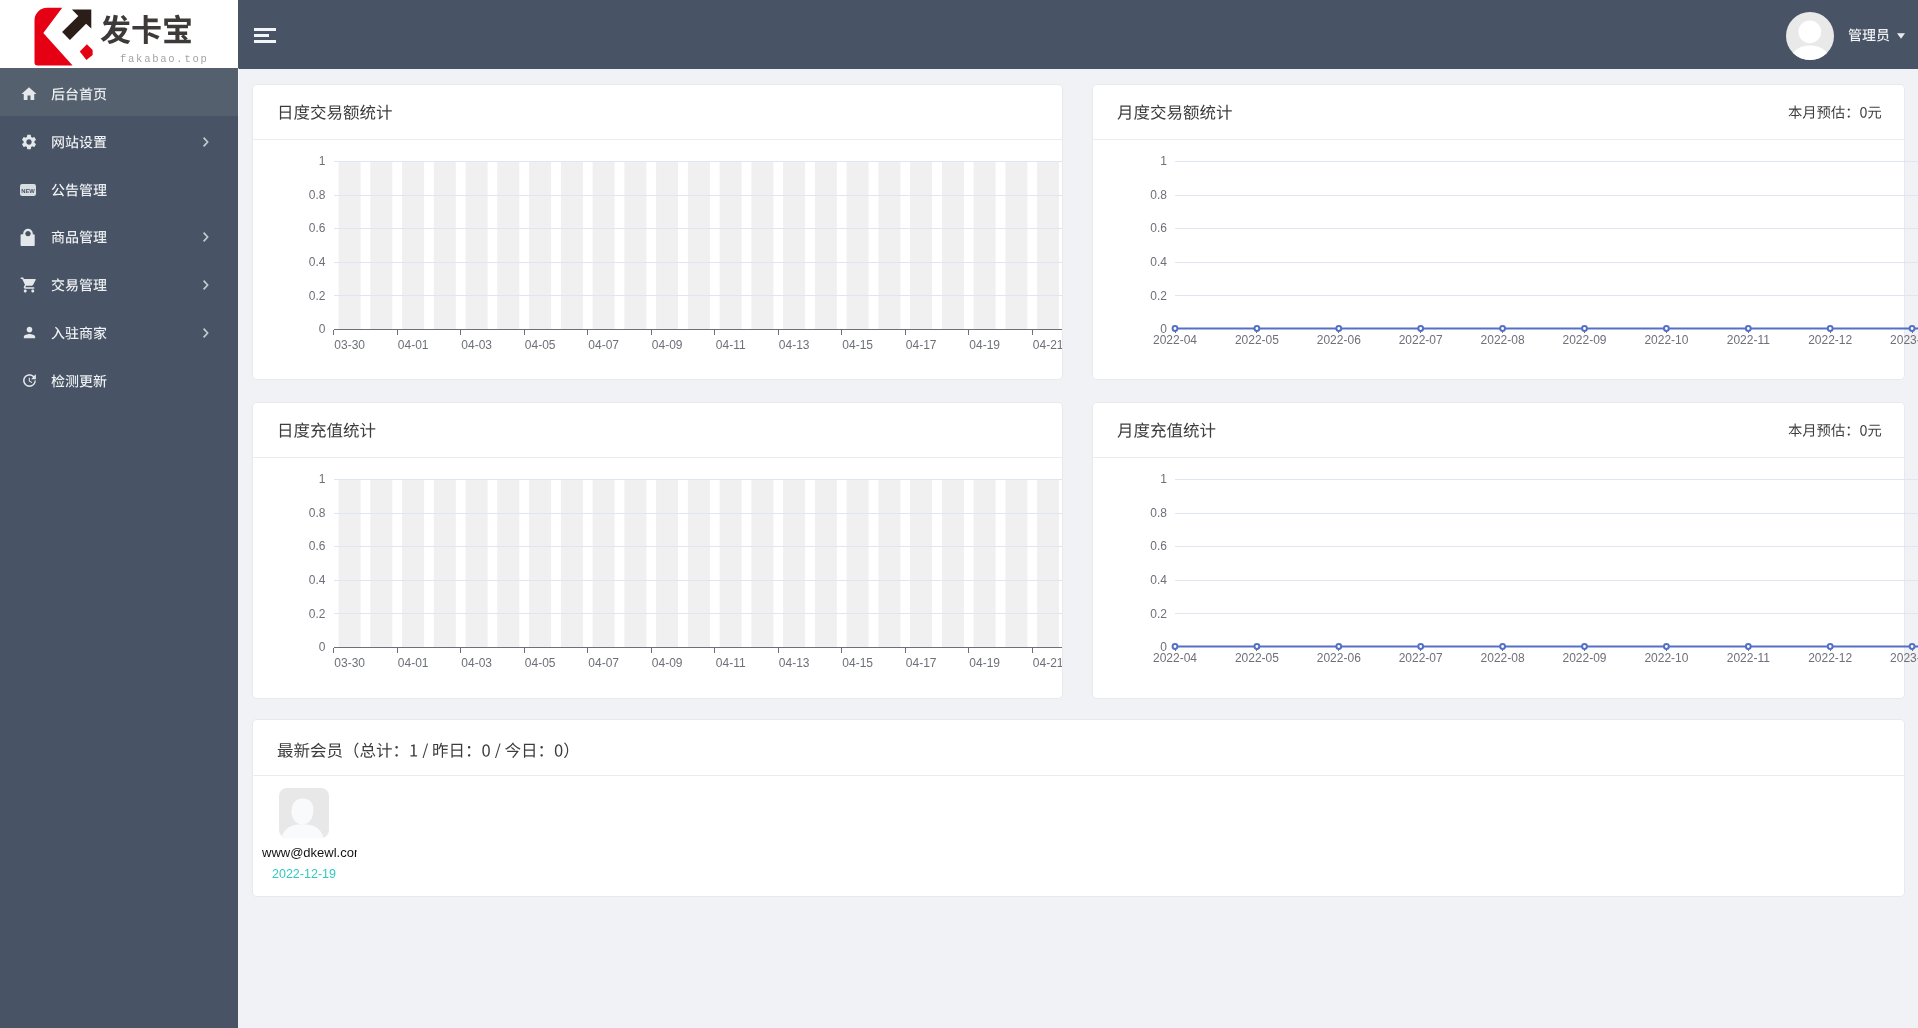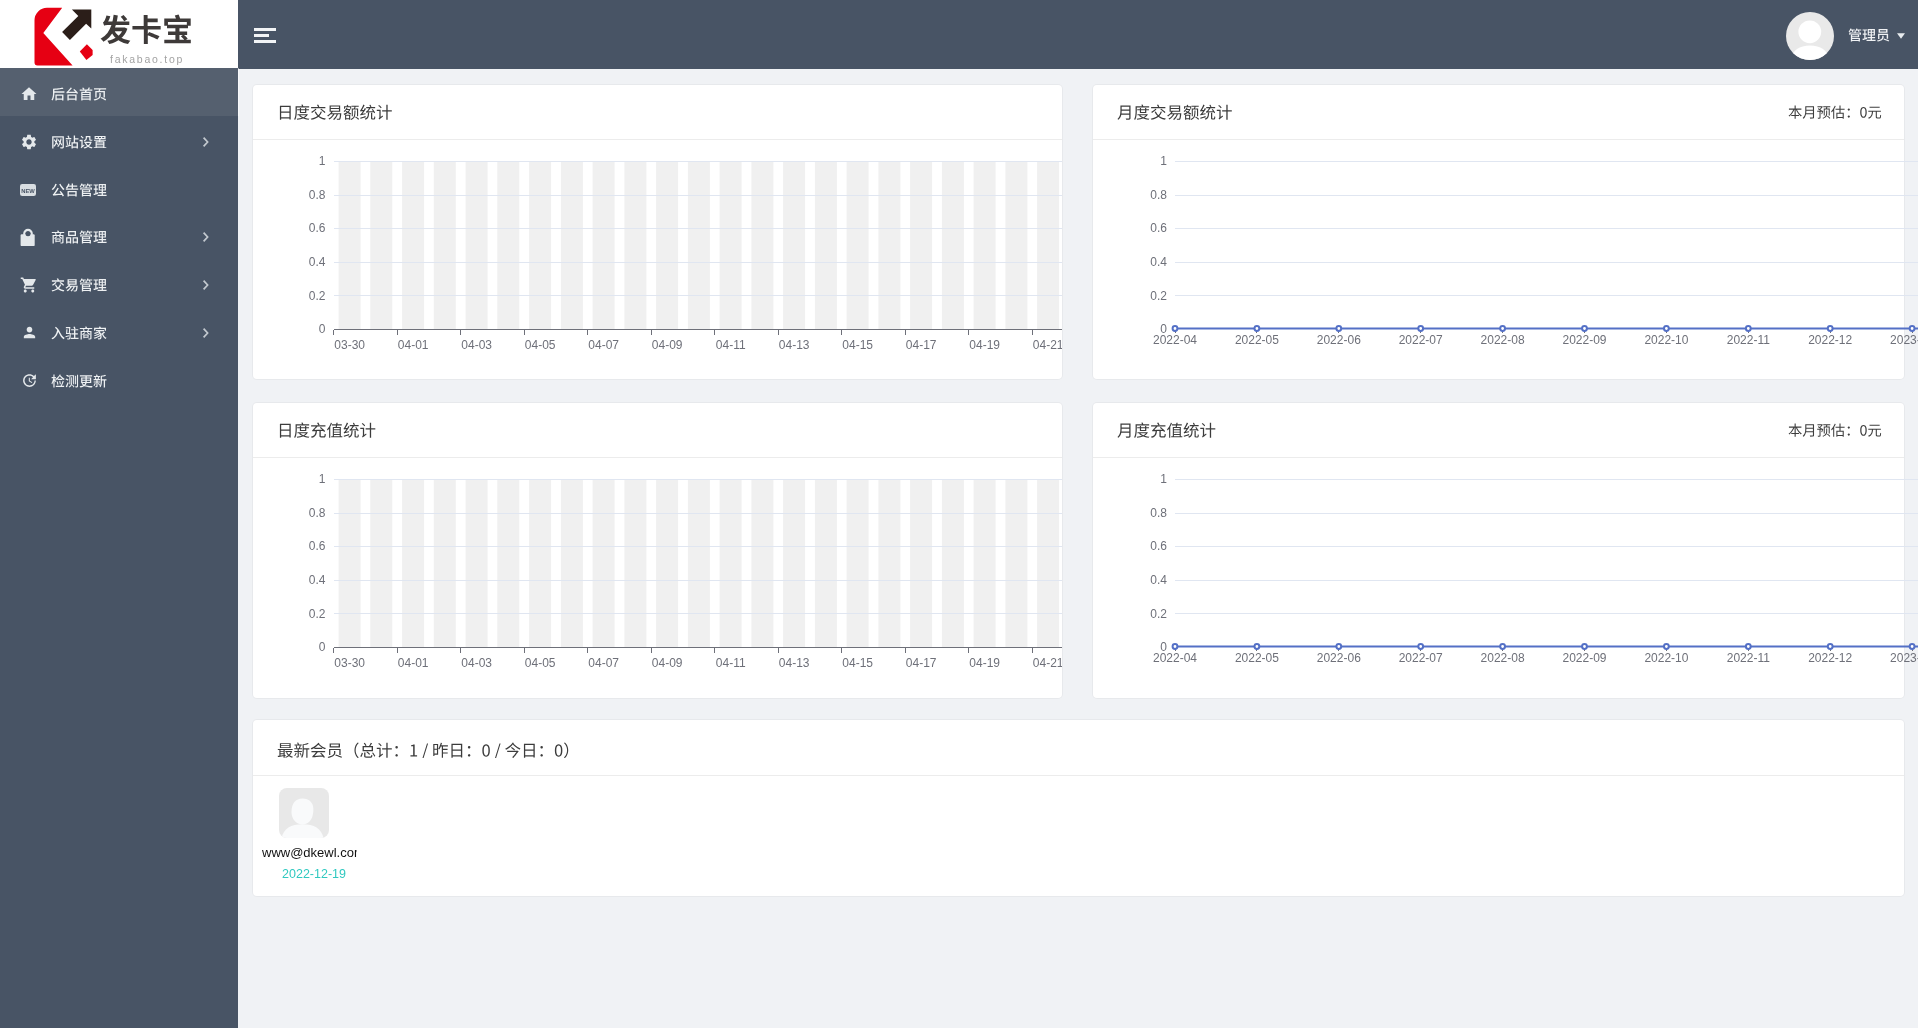--- a/index.html
+++ b/index.html
@@ -11,21 +11,21 @@
 <div class="abs" style="left:0;top:0;width:238px;height:1028px;background:#485465"></div>
 <div class="abs" style="left:0;top:0;width:238px;height:69px;background:#fff"></div>
 <svg style="position:absolute;left:34px;top:7px" width="59" height="59" viewBox="0 0 59 59">
 <path fill="#e60013" d="M13 0.8 L28.2 0.8 L9.3 26.1 L38.6 58.6 L3.5 58.6 A3 3 0 0 1 0.5 55.6 L0.5 13.3 A12.6 12.6 0 0 1 13 0.8 Z"></path>
 <path fill="#e60013" d="M45.8 44.4 L52.9 37.3 L58.6 43 L58.6 48 L52.4 52.9 Z"></path>
 <path fill="#2b1e19" d="M28.1 25.1 L44.3 8.9 L37.9 2.5 L57.3 2.5 L57.3 21.6 L52.1 16.7 L35.9 32.9 Z"></path>
 </svg>
 <svg style="position:absolute;left:99.5px;top:14.00px;" width="93.00" height="31" viewBox="0 -880 3000 1000">
     <path fill="#3e3a39" d="M429 -401Q493 -247 630 -150Q767 -53 979 -18Q967 -6 952 14Q937 34 925 54Q912 75 904 91Q756 61 646 -0Q536 -61 457 -154Q379 -246 326 -370ZM754 -441H778L800 -446L884 -407Q849 -300 792 -219Q735 -138 660 -78Q584 -18 494 23Q403 64 301 91Q291 67 273 36Q254 5 237 -15Q329 -34 411 -69Q493 -104 561 -154Q629 -204 678 -271Q727 -338 754 -421ZM391 -441H771V-325H357ZM440 -857 575 -835Q555 -686 521 -558Q487 -431 433 -325Q380 -218 300 -134Q220 -50 107 12Q100 -1 84 -19Q69 -38 51 -56Q34 -74 19 -85Q155 -157 240 -269Q324 -382 372 -530Q419 -678 440 -857ZM668 -791 761 -846Q780 -826 803 -800Q826 -775 847 -751Q868 -727 882 -709L784 -646Q772 -665 752 -690Q732 -715 709 -742Q687 -768 668 -791ZM134 -501Q131 -513 124 -533Q116 -553 109 -574Q102 -595 95 -609Q106 -613 117 -623Q128 -634 138 -651Q144 -661 157 -688Q170 -715 184 -752Q198 -789 208 -829L334 -809Q321 -765 302 -720Q283 -675 263 -636Q242 -596 224 -567V-565Q224 -565 211 -559Q197 -552 179 -542Q161 -532 147 -521Q134 -510 134 -501ZM134 -501V-588L205 -638H946L945 -523H239Q199 -523 170 -518Q140 -512 134 -501Z M1046 -496H1957V-377H1046ZM1492 -731H1861V-616H1492ZM1409 -850H1536V-439H1409ZM1414 -420H1542V89H1414ZM1521 -205 1584 -298Q1621 -285 1666 -267Q1712 -249 1759 -230Q1806 -212 1847 -194Q1889 -176 1919 -162L1851 -54Q1824 -69 1784 -89Q1743 -108 1697 -128Q1652 -149 1606 -169Q1560 -189 1521 -205Z M2432 -483H2563V2H2432ZM2161 -534H2838V-423H2161ZM2195 -312H2811V-202H2195ZM2074 -50H2929V61H2074ZM2610 -162 2696 -220Q2718 -200 2743 -176Q2768 -152 2792 -129Q2816 -106 2831 -88L2740 -22Q2726 -40 2704 -65Q2681 -89 2656 -115Q2631 -141 2610 -162ZM2073 -737H2926V-499H2801V-624H2192V-499H2073ZM2413 -834 2534 -861Q2550 -827 2567 -786Q2584 -746 2593 -718L2465 -687Q2460 -706 2451 -731Q2442 -757 2432 -784Q2422 -811 2413 -834Z"></path>
   </svg>
-<div class="abs" style="left:110px;top:53px;width:130px;font-family:Liberation Sans, sans-serif;font-size:10.5px;letter-spacing:1.75px;color:#a3a3a3">fakabao.top</div>
+<div class="abs" style="left:120px;top:53px;width:130px;font-family:Liberation Mono, monospace;font-size:10.5px;letter-spacing:1.75px;color:#a3a3a3">fakabao.top</div>
 <div class="abs" style="left:254.4px;top:28.2px;width:21.6px;height:2.7px;background:#f2f4f6"></div>
 <div class="abs" style="left:254.4px;top:34.3px;width:15px;height:2.7px;background:#f2f4f6"></div>
 <div class="abs" style="left:254.4px;top:40.4px;width:21.6px;height:2.7px;background:#f2f4f6"></div>
 <svg class="abs" style="left:1786px;top:11.5px" width="48" height="48" viewBox="0 0 48 48">
 <defs>
       <clipPath id="av">
         <circle cx="24" cy="24" r="24"></circle>
       </clipPath>
     </defs>
 <circle cx="24" cy="24" r="24" fill="#e9e9e9"></circle>
@@ -346,12 +346,12 @@
         <rect width="50" height="50" rx="8"></rect>
       </clipPath>
     </defs>
 <rect width="50" height="50" rx="8" fill="#e8e8e8"></rect>
 <g clip-path="url(#avs)" fill="#f9fafb">
 <path d="M12.5 24 C12.5 15.5 16.5 10.5 23.5 10.5 C29 10.5 33 13.5 34 18 C34.6 21 34.4 24.5 33.5 28 C32.3 32.5 28.5 36.5 23.5 36.5 C17.5 36.5 12.5 31.5 12.5 24 Z"></path>
 <path d="M2.5 50 C4.5 40.5 12 36.2 23.5 36.2 C35 36.2 42.5 40.5 44.5 50 Z"></path>
     </g>
   </svg>
 <div class="abs" style="left:262px;top:845px;width:95px;height:16px;overflow:hidden;white-space:nowrap;font-size:13px;color:#111">www@dkewl.com</div>
-<div class="abs" style="left:262px;top:867px;width:84px;text-align:right;font-size:12.5px;color:#30c9c0">2022-12-19</div>
+<div class="abs" style="left:262px;top:867px;width:84px;text-align:center;font-size:12.5px;color:#30c9c0">2022-12-19</div>
 </body></html>

